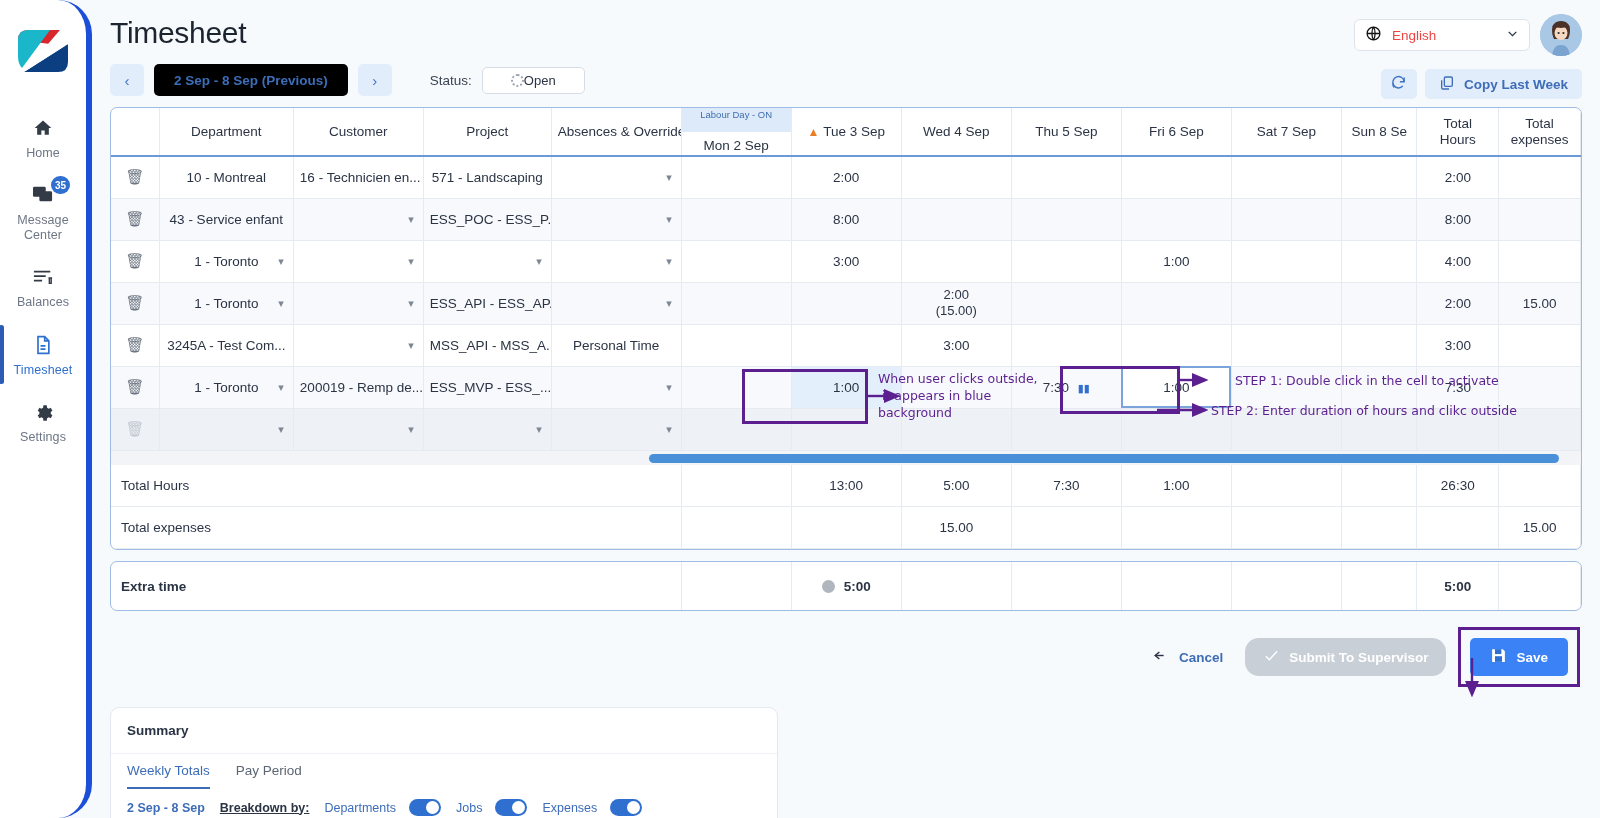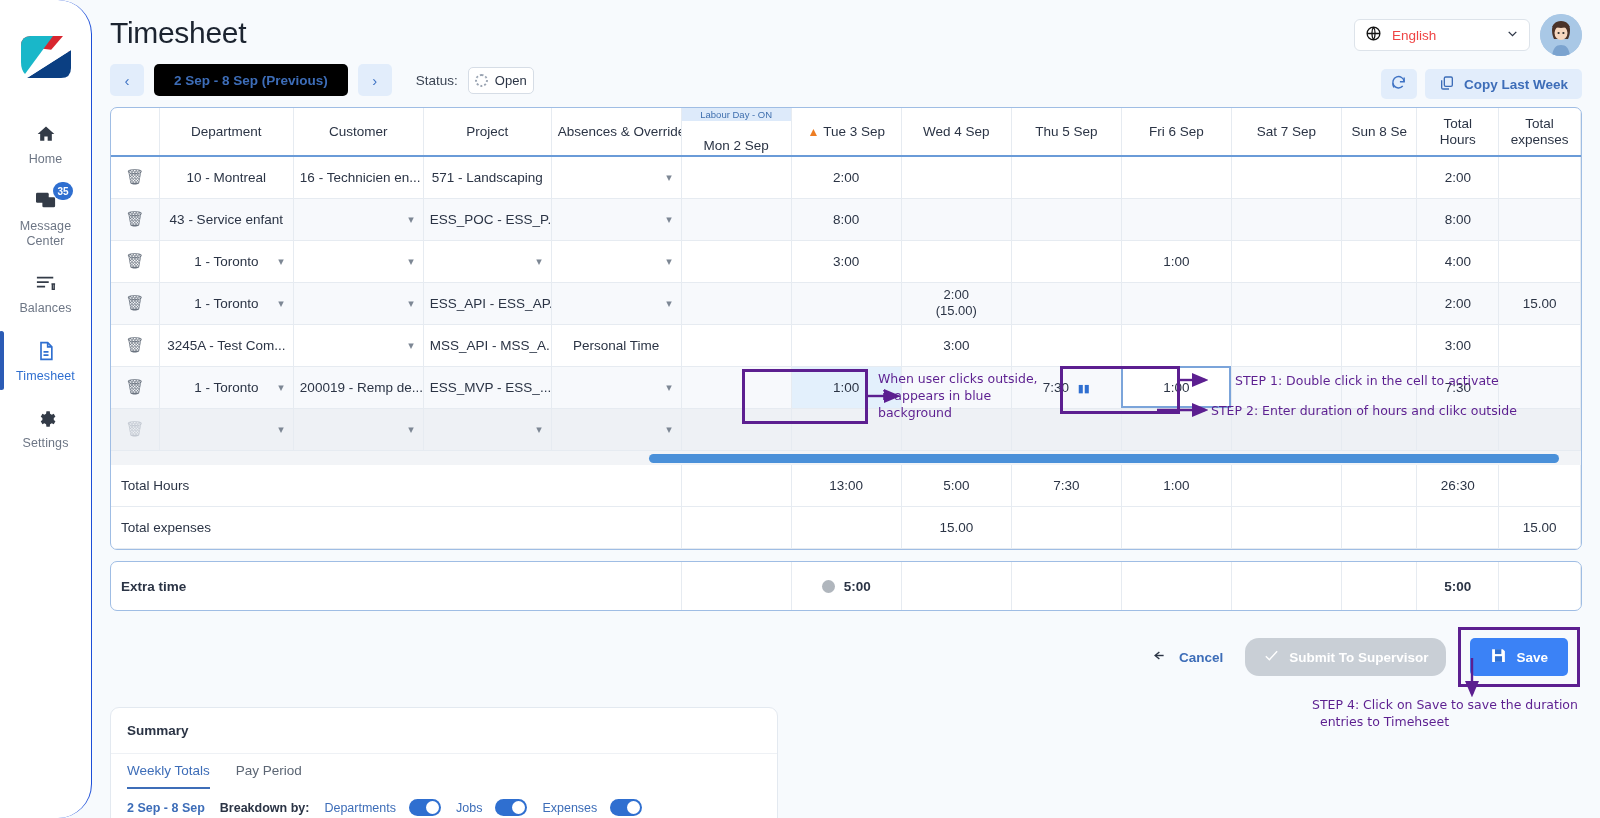--- a/index.html
+++ b/index.html
@@ -9,25 +9,25 @@
     background: #f7fafd;
     color: #2b3445;
     font-size: 13px;
   }
   .app { display: flex; width: 1600px; height: 818px; position: relative; }
 
   
   .sidebar {
     width: 92px;
     background: #ffffff;
-    border-right: 1px solid #1d4ed8;
+    border-right: 6px solid #1d4ed8;
     border-top-right-radius: 34px;
     border-bottom-right-radius: 34px;
     flex: 0 0 92px;
-    padding-top: 24px;
+    padding-top: 18px;
     position: relative;
     z-index: 5;
   }
   .logo {
     width: 54px; height: 54px; margin: 6px auto 26px auto;
     border-radius: 12px; overflow: hidden; position: relative;
     background: #ffffff;
   }
   .nav-item {
     display: flex; flex-direction: column; align-items: center;
@@ -61,24 +61,24 @@
   .nav-arrow {
     width: 34px; height: 32px; background: #e2edfb; border-radius: 5px;
     display: flex; align-items: center; justify-content: center;
     color: #3f73c4; font-size: 15px; cursor: pointer; border: none;
   }
   .week-pill {
     background: #000000; color: #3d6db8; font-weight: bold; font-size: 13.5px;
     padding: 8px 20px; border-radius: 5px; height: 32px; min-width: 180px;
     display: flex; align-items: center; justify-content: center; cursor: pointer;
   }
-  .status-label { margin-left: 14px; color: #3b4453; font-size: 13.5px; }
+  .status-label { margin-left: 28px; color: #3b4453; font-size: 13.5px; }
   .status-chip {
-    border: 1px solid #d6dde6; border-radius: 5px; padding: 5px 6px;
-    display: flex; align-items: center; gap: 7px; font-size: 13px; color: #2b3445;
+    border: 1px solid #d6dde6; border-radius: 5px; padding: 5px 28px;
+    display: flex; align-items: center; font-size: 13px; color: #2b3445;
     background: #fff;
   }
   .spinner-ring {
     width: 13px; height: 13px; border-radius: 50%;
     border: 2px dotted #9aa4b2; display: inline-block;
   }
 
   
   .top-right { position: absolute; right: 18px; top: 14px; display: flex; flex-direction: column; align-items: flex-end; }
   .top-right-row1 { display: flex; align-items: center; gap: 10px; }
@@ -126,21 +126,21 @@
   .col-proj { width: 122px; }
   .col-abs { width: 124px; }
   .col-day { width: 105px; }
   .col-day-narrow { width: 72px; }
   .col-tot { width: 78px; }
   .col-totx { width: 78px; }
 
   .hol-tag {
     position: absolute; top: 0; left: 0; right: 0;
     background: #ddeafa; color: #3f6fae; font-size: 9.5px;
-    padding: 2px 0 1px 0; line-height: 1.1;
+    padding: 2px 0 12px 0; line-height: 1.1;
   }
   .hol-day { margin-top: 29px; display: block; }
   .warn-tri { color: #ed7d23; font-size: 12px; margin-right: 4px; }
 
   tbody tr.alt td { background: #f7f9fc; }
   tbody tr.newrow td { background: #eef1f5; color: #9aa3ae; }
   .trash { color: #6b7480; font-size: 15px; cursor: pointer; }
   tr.newrow .trash { color: #c2c8d1; }
   .cell-sel { text-align: left; padding-left: 10px; position: relative; }
   .chev {
@@ -198,21 +198,21 @@
   .summary-card {
     margin-top: 20px; width: 668px; background: #fff;
     border: 1px solid #e3e9f0; border-radius: 9px 9px 0 0; overflow: hidden;
   }
   .summary-title { font-weight: bold; font-size: 13.5px; padding: 15px 16px; border-bottom: 1px solid #eef1f5; }
   .tabs { display: flex; gap: 26px; padding: 9px 16px 0 16px; }
   .tab { font-size: 13.5px; color: #5a6personal; padding-bottom: 9px; cursor: pointer; color: #5c6674; }
   .tab.active { color: #3d6db8; border-bottom: 2.5px solid #3d6db8; }
   .breakdown { display: flex; align-items: center; gap: 9px; padding: 10px 16px 10px 16px; font-size: 12.5px; }
   .bd-range { color: #3d6db8; font-weight: bold; }
-  .bd-label { font-weight: bold; color: #2b3445; margin-left: 6px; }
+  .bd-label { font-weight: bold; color: #2b3445; margin-left: 6px; text-decoration: underline; }
   .bd-item { color: #3d6db8; margin-left: 6px; }
   .toggle {
     width: 32px; height: 17px; border-radius: 9px; background: #2f6fd0;
     position: relative; display: inline-block; margin-left: 4px; cursor: pointer;
     vertical-align: -4px;
   }
   .toggle::after {
     content: ""; position: absolute; right: 2px; top: 2px; width: 13px; height: 13px;
     border-radius: 50%; background: #fff;
   }
@@ -680,15 +680,14 @@
     <path d="M1157 410 L1205 410" stroke="#5c1f90" stroke-width="2.4" fill="none" marker-end="url(#ah)"></path>
     <path d="M1472 658 L1472 694" stroke="#5c1f90" stroke-width="2.4" fill="none" marker-end="url(#ah)"></path>
   </svg>
 
   <div class="anno" style="left:878px; top:371px; width:170px;">When user clicks outside,<br>&nbsp;it appears in blue<br>background</div>
 
   <div class="anno" style="left:1235px; top:373px; width:330px;">STEP 1: Double click in the cell to activate</div>
 
   <div class="anno" style="left:1211px; top:403px; width:340px;">STEP 2: Enter duration of hours and clikc outside</div>
 
-  <div class="anno" style="left:1312px; top:697px; width:270px;">STEP 4: Click on Save to save the duration<br>&nbsp;&nbsp;entries to Timehseet</div>
 
 </div>
 
 </body></html>

